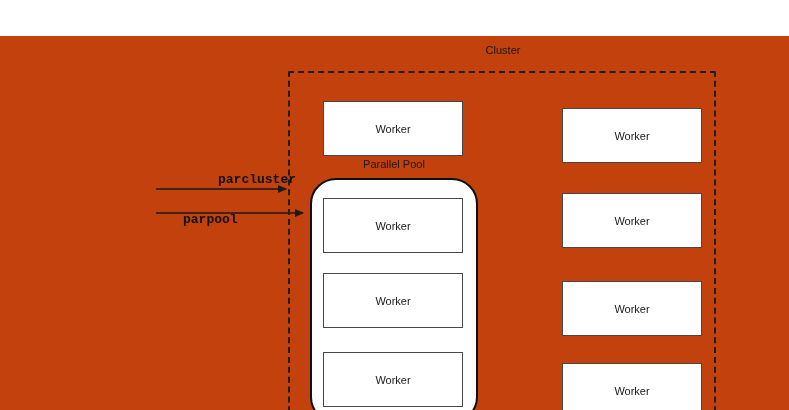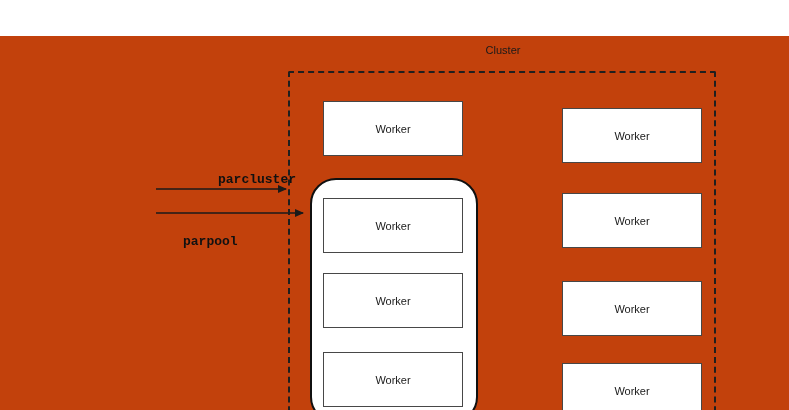--- a/index.html
+++ b/index.html
@@ -60,21 +60,21 @@
   }
 
   .arrow-label {
     font-family: "Liberation Mono", "DejaVu Sans Mono", monospace;
     font-size: 13px;
     font-weight: bold;
     color: #111111;
     white-space: nowrap;
   }
   .label-parcluster { left: 179px; top: 136px; padding-left: 39px; }
-  .label-parpool   { left: 183px; top: 198px; }
+  .label-parpool   { left: 183px; top: 176px; }
 
   .pool-label {
     left: 310px;
     top: 122px;
     width: 168px;
     text-align: center;
     font-size: 11px;
     color: #1a1a1a;
   }
   .pool-box {
@@ -128,20 +128,21 @@
     <line x1="156" y1="177" x2="303" y2="177" stroke="#1a1a1a" stroke-width="1.6" marker-end="url(#arrowhead)"></line>
   </svg>
 
   <div class="abs cluster-label">Cluster</div>
   <div class="abs cluster-box"></div>
 
 
   <div class="abs arrow-label label-parcluster">parcluster</div>
   <div class="abs arrow-label label-parpool">parpool</div>
 
+  <div class="abs pool-label">Parallel Pool</div>
   <div class="abs pool-box"></div>
 
   <div class="abs worker w-mid w-mid-0">Worker</div>
   <div class="abs worker w-mid w-mid-1">Worker</div>
   <div class="abs worker w-mid w-mid-2">Worker</div>
   <div class="abs worker w-mid w-mid-3">Worker</div>
 
   <div class="abs worker w-right w-right-0">Worker</div>
   <div class="abs worker w-right w-right-1">Worker</div>
   <div class="abs worker w-right w-right-2">Worker</div>

